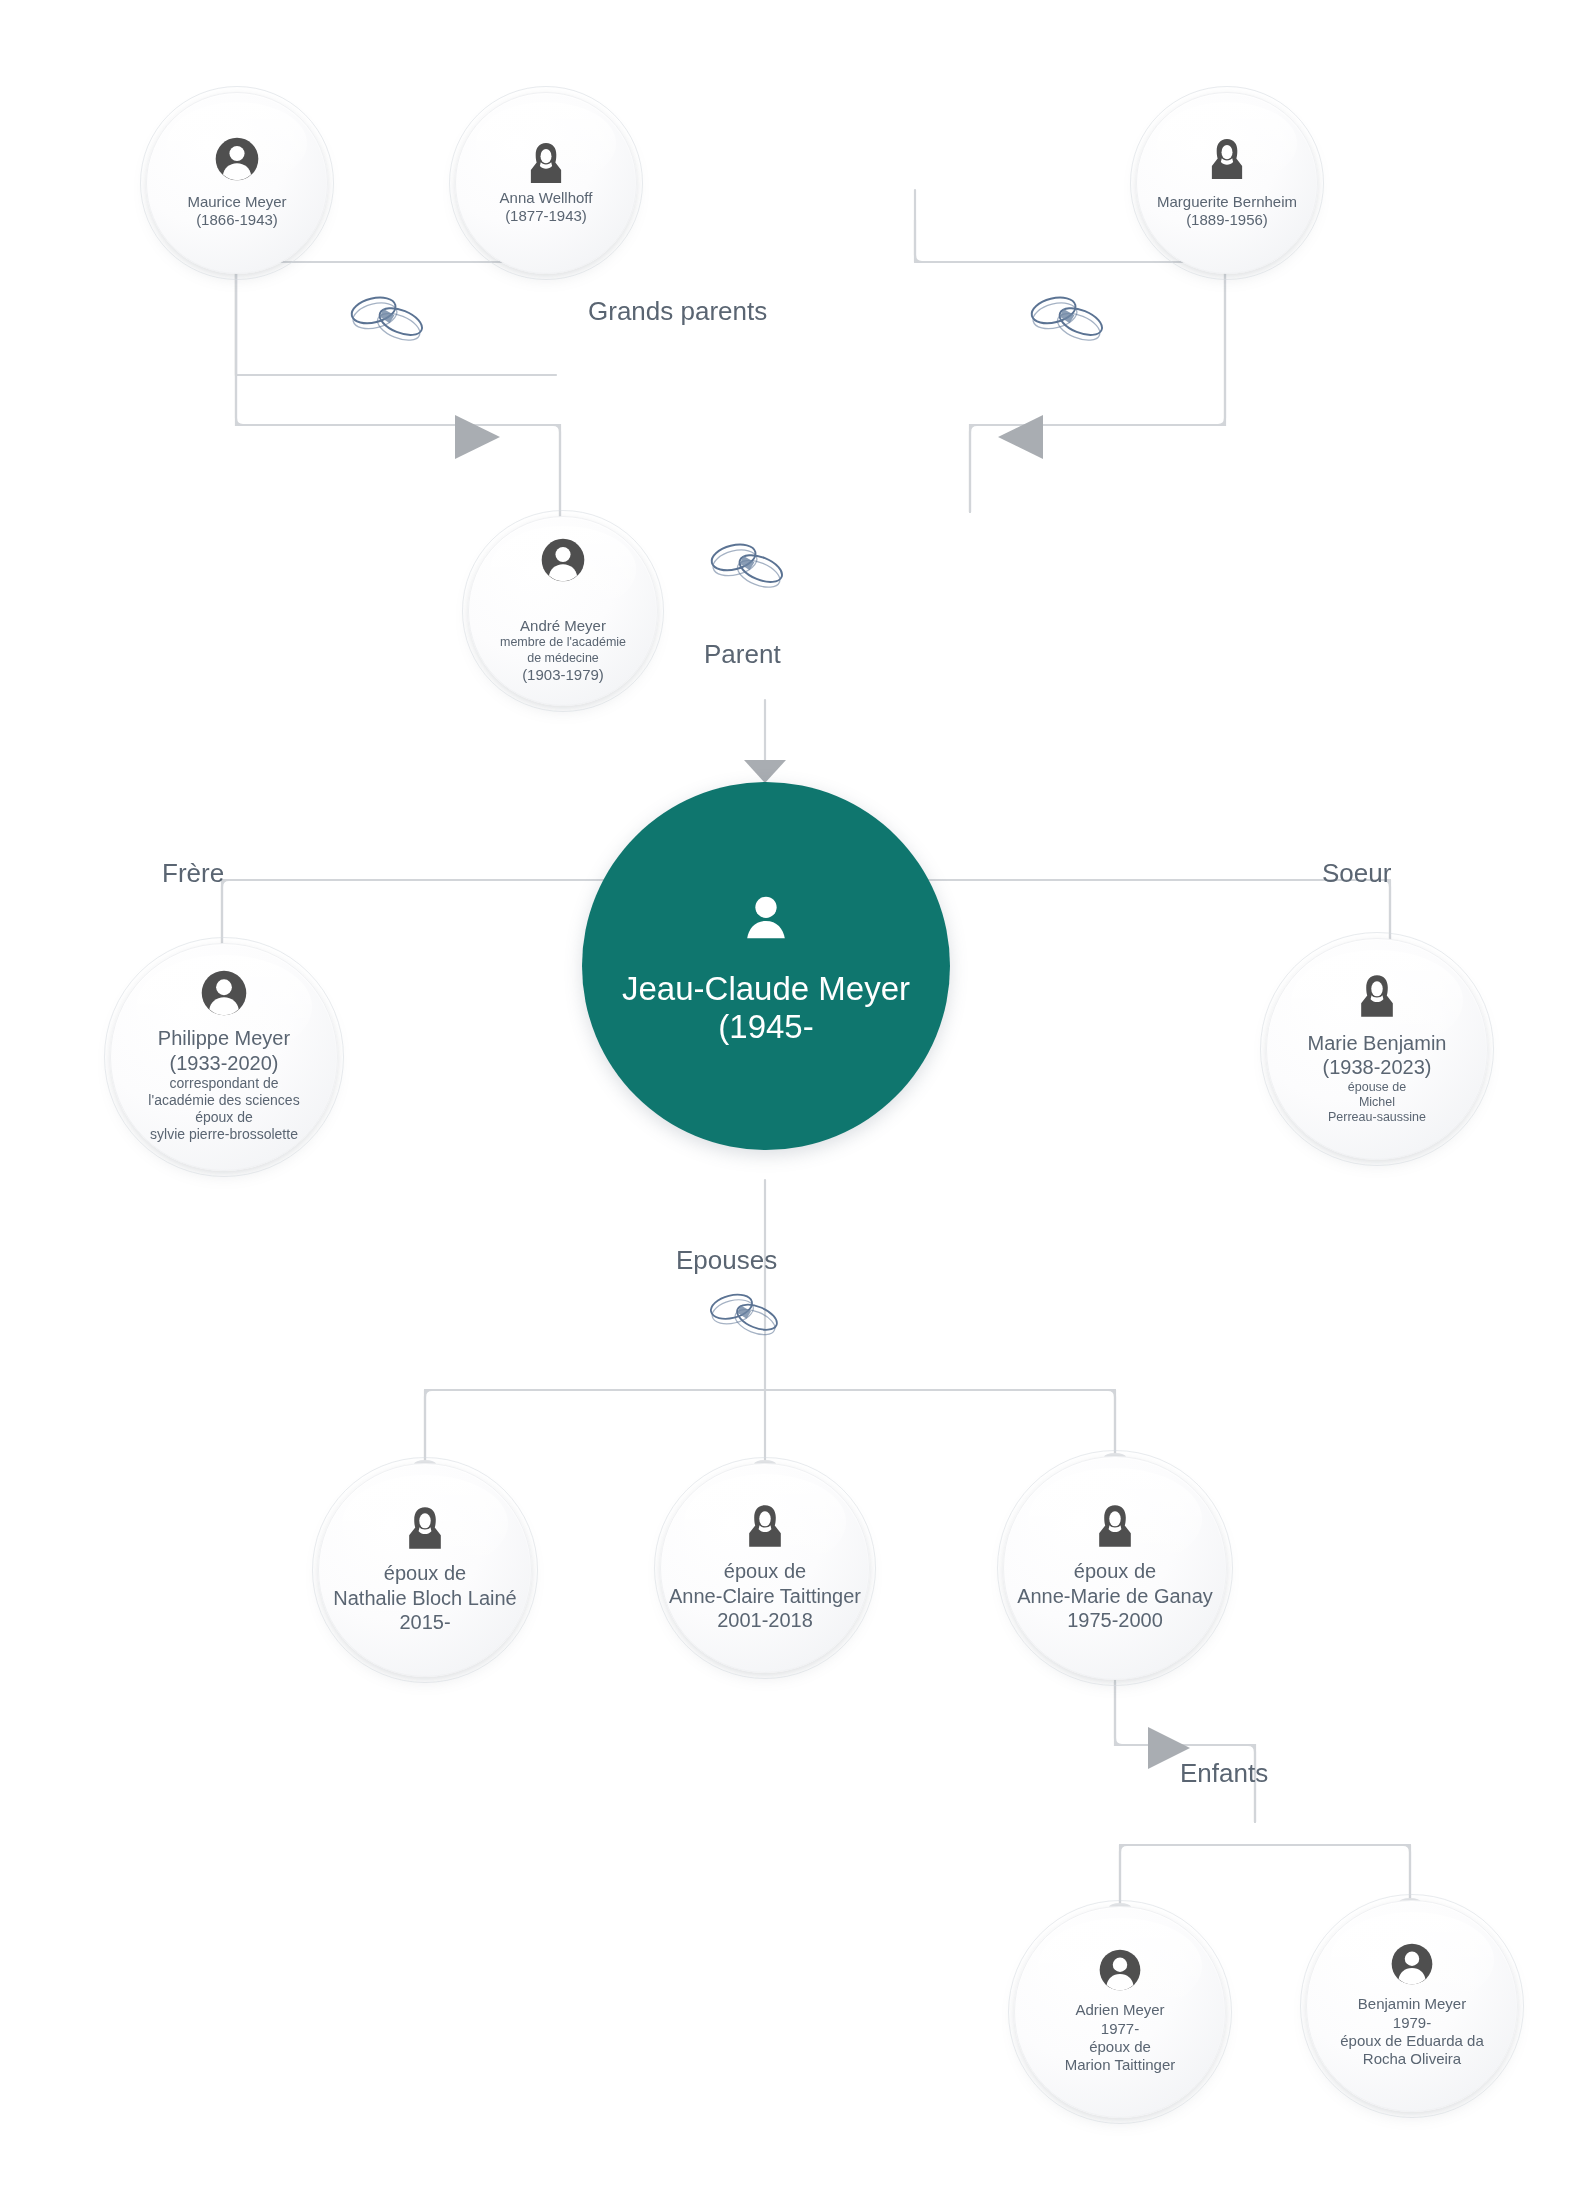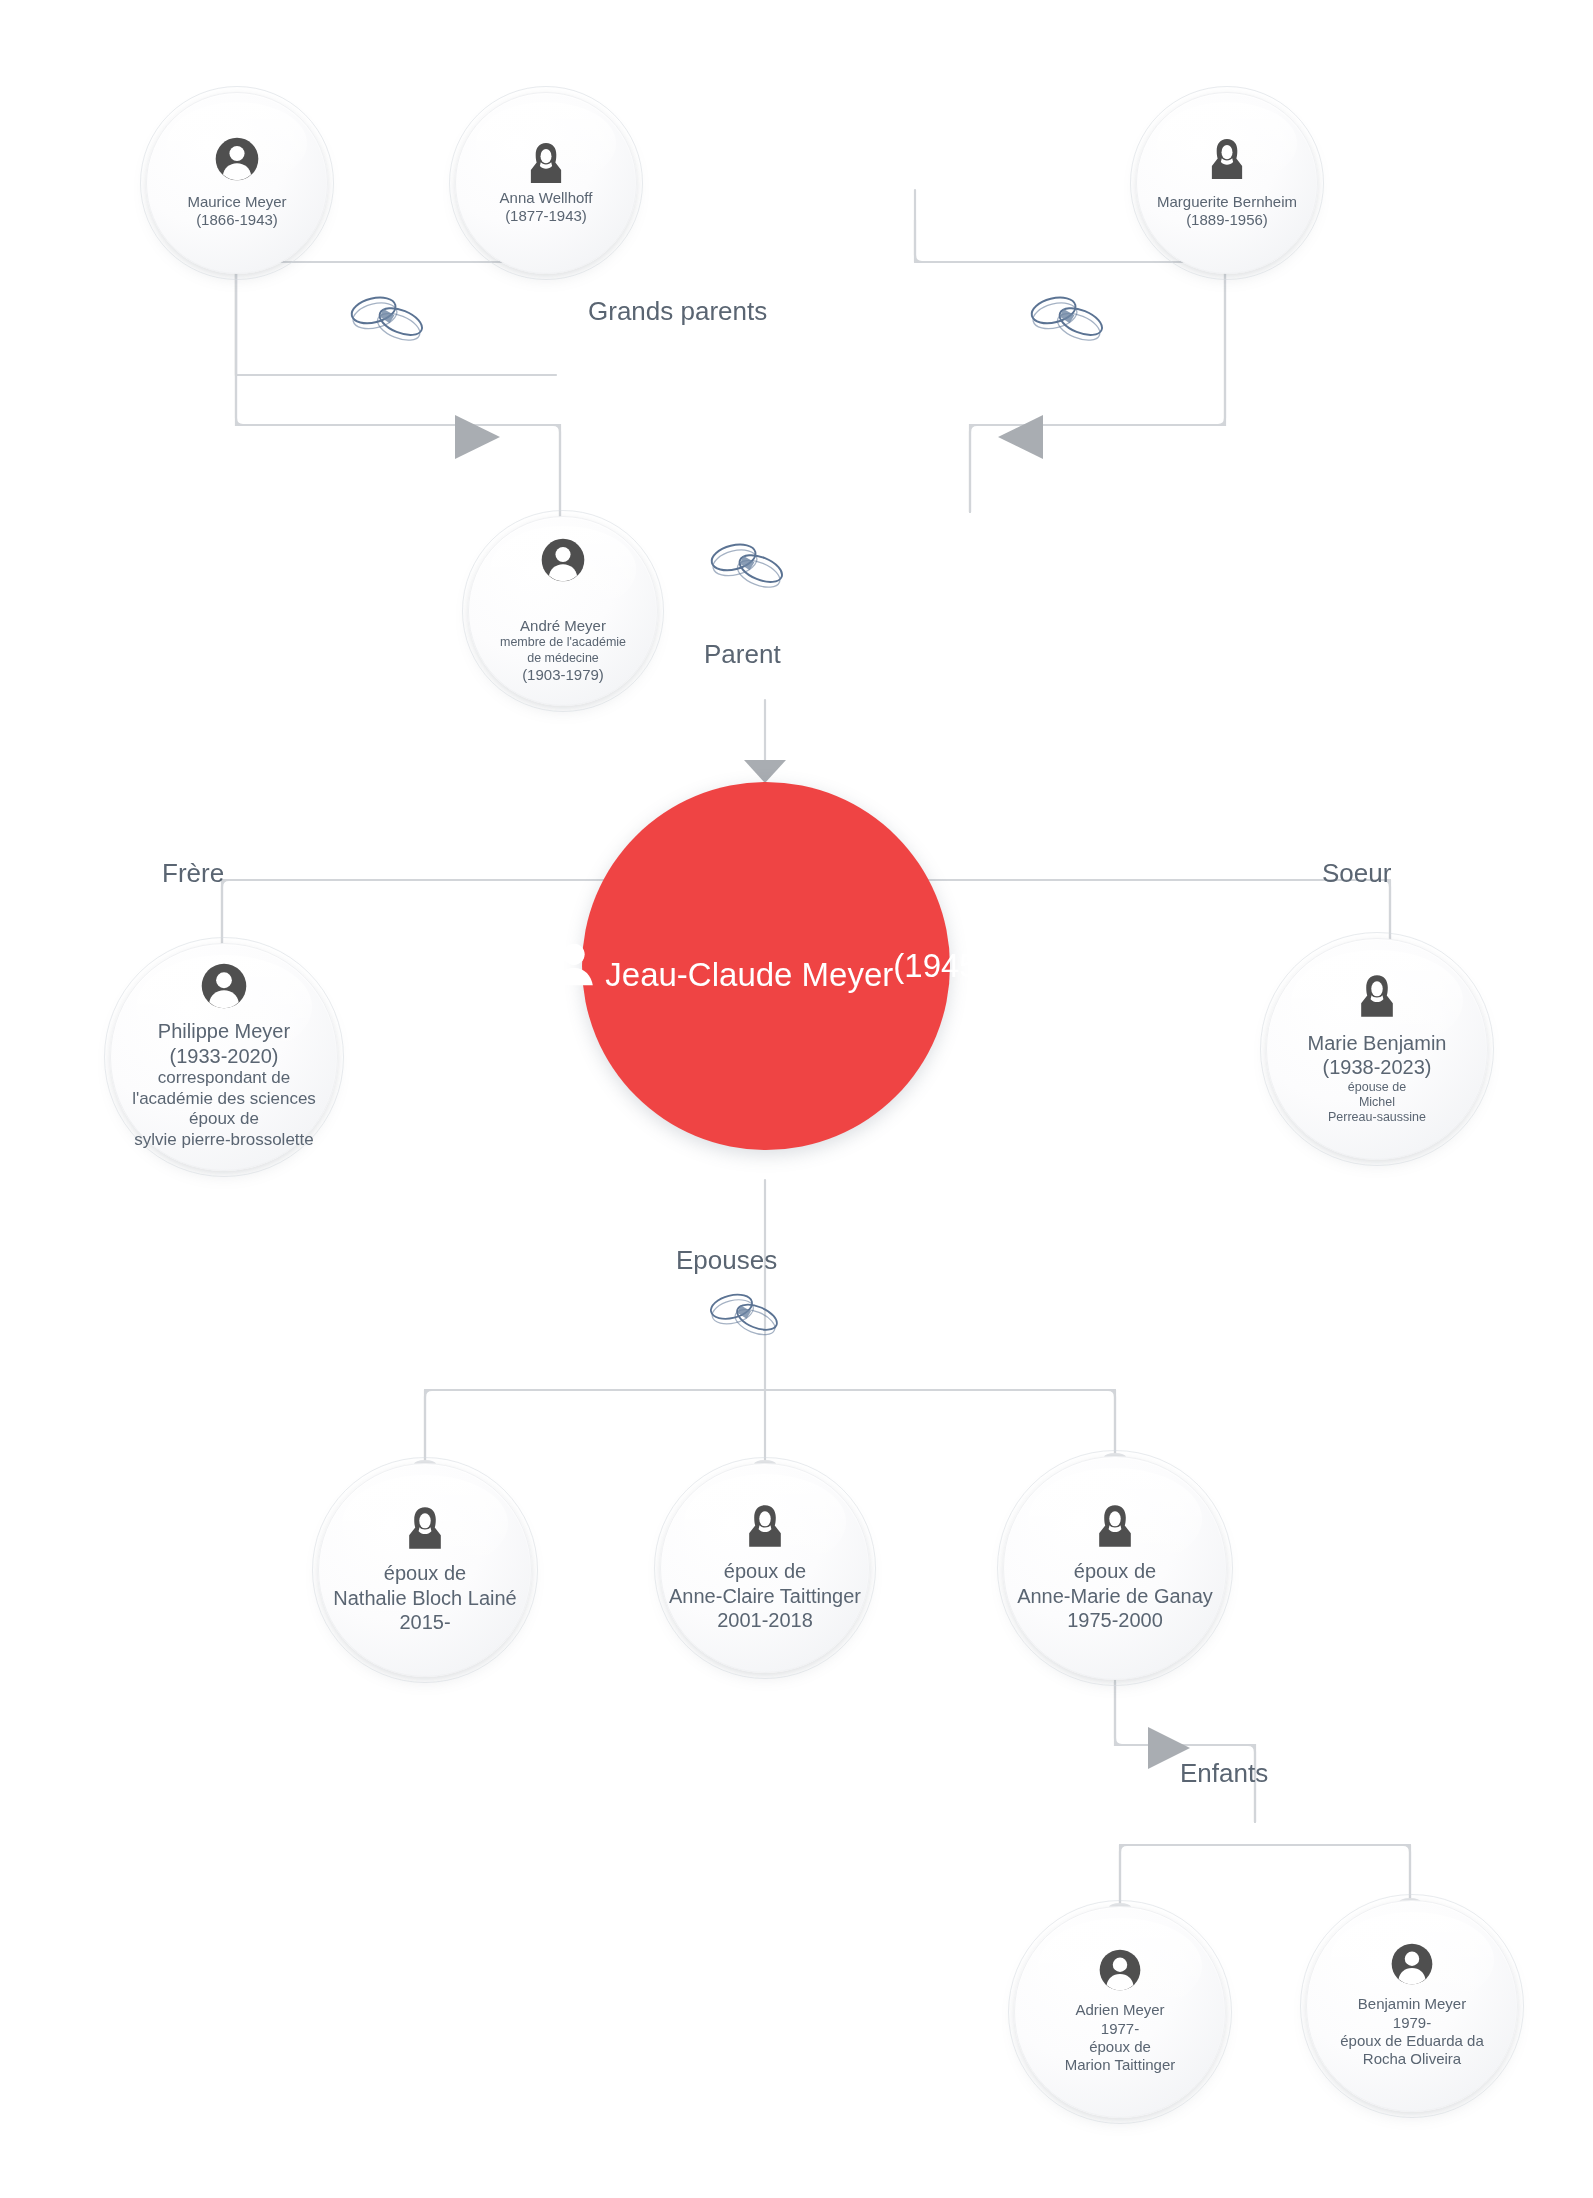--- a/index.html
+++ b/index.html
@@ -53,28 +53,28 @@
     width:78%; height:46%;
     border-radius:50%;
     background:linear-gradient(to bottom, rgba(255,255,255,0.95), rgba(255,255,255,0));
     pointer-events:none;
   }
   .avatar{ display:block; position:relative; z-index:2; }
   .nlines{ position:relative; z-index:2; line-height:1.22; padding:0 8px; }
   .nm{ color:#5a6572; font-size:15px; }
   .nm.big{ font-size:20px; }
   .sub{ color:#5a6572; font-size:12.5px; }
-  .sub.tiny{ font-size:17px; }
+  .sub.tiny{ font-size:14px; }
 
   
   .hero{
     position:absolute;
     border-radius:50%;
-    background:#ef4444;
-    display:flex; flex-direction:row;
+    background:#0f766e;
+    display:flex; flex-direction:column;
     align-items:center; justify-content:center;
     text-align:center;
     box-shadow:0 5px 18px rgba(90,105,125,0.22);
   }
   .hero .hname{ color:#ffffff; font-size:33px; line-height:1.15; margin-top:18px; white-space:nowrap;}
   .hero .hdate{ color:#ffffff; font-size:33px; line-height:1.15; }
 
   
   .caption{
     position:absolute;

